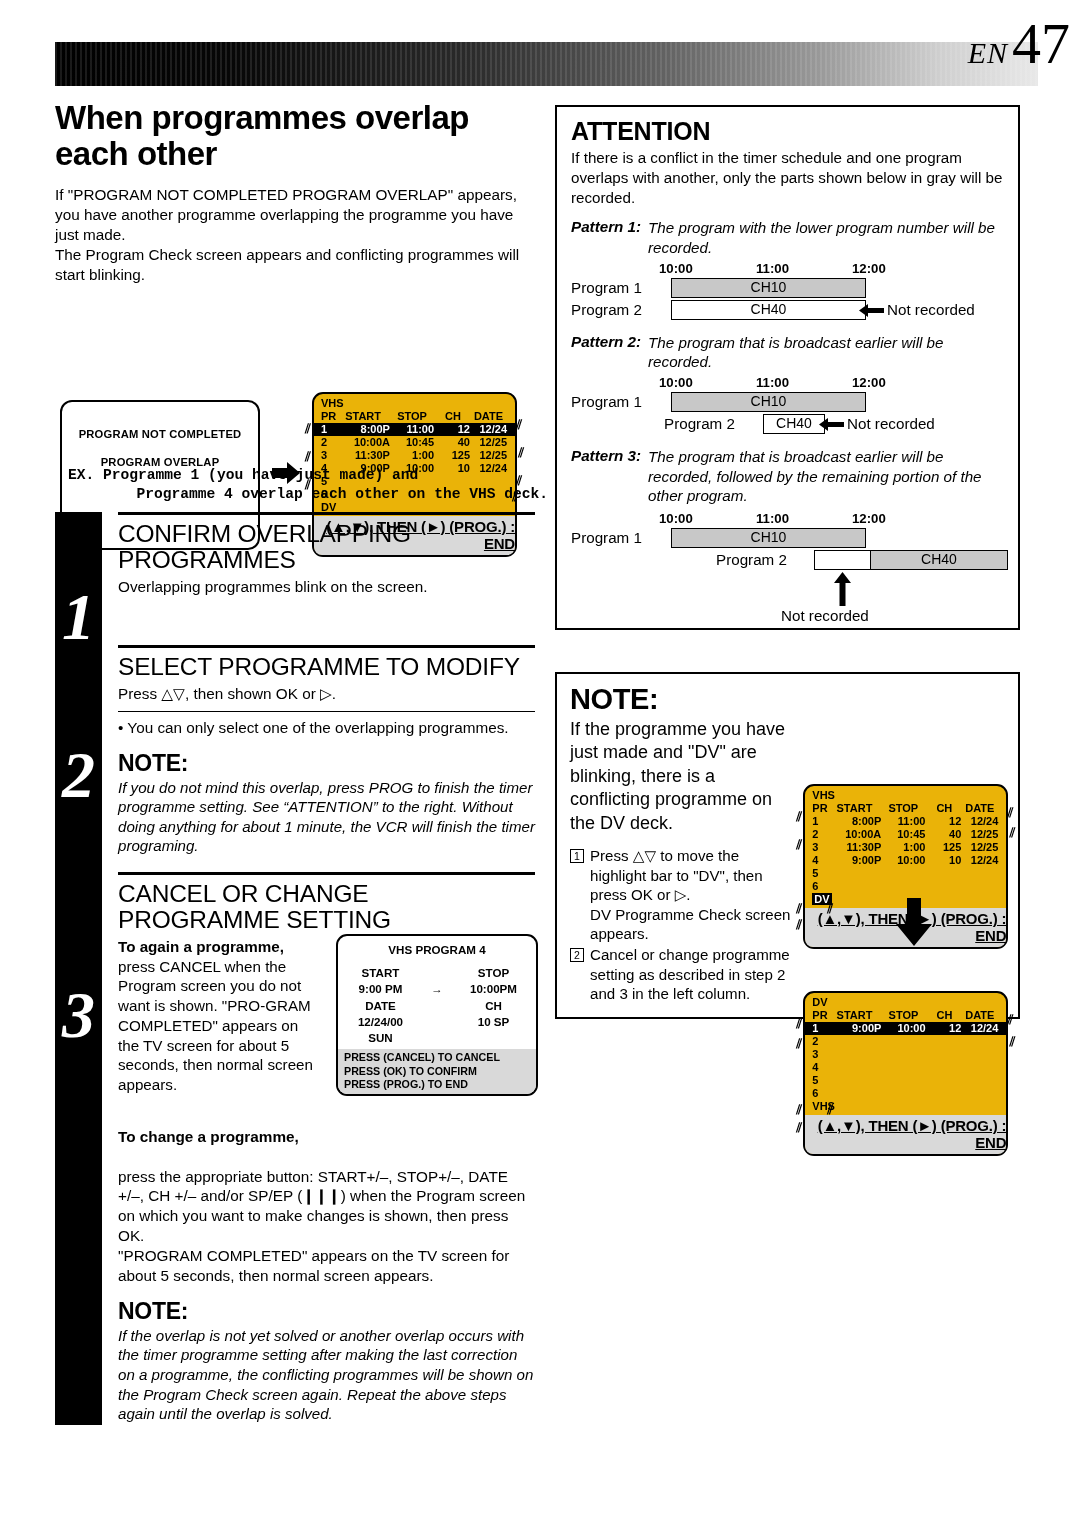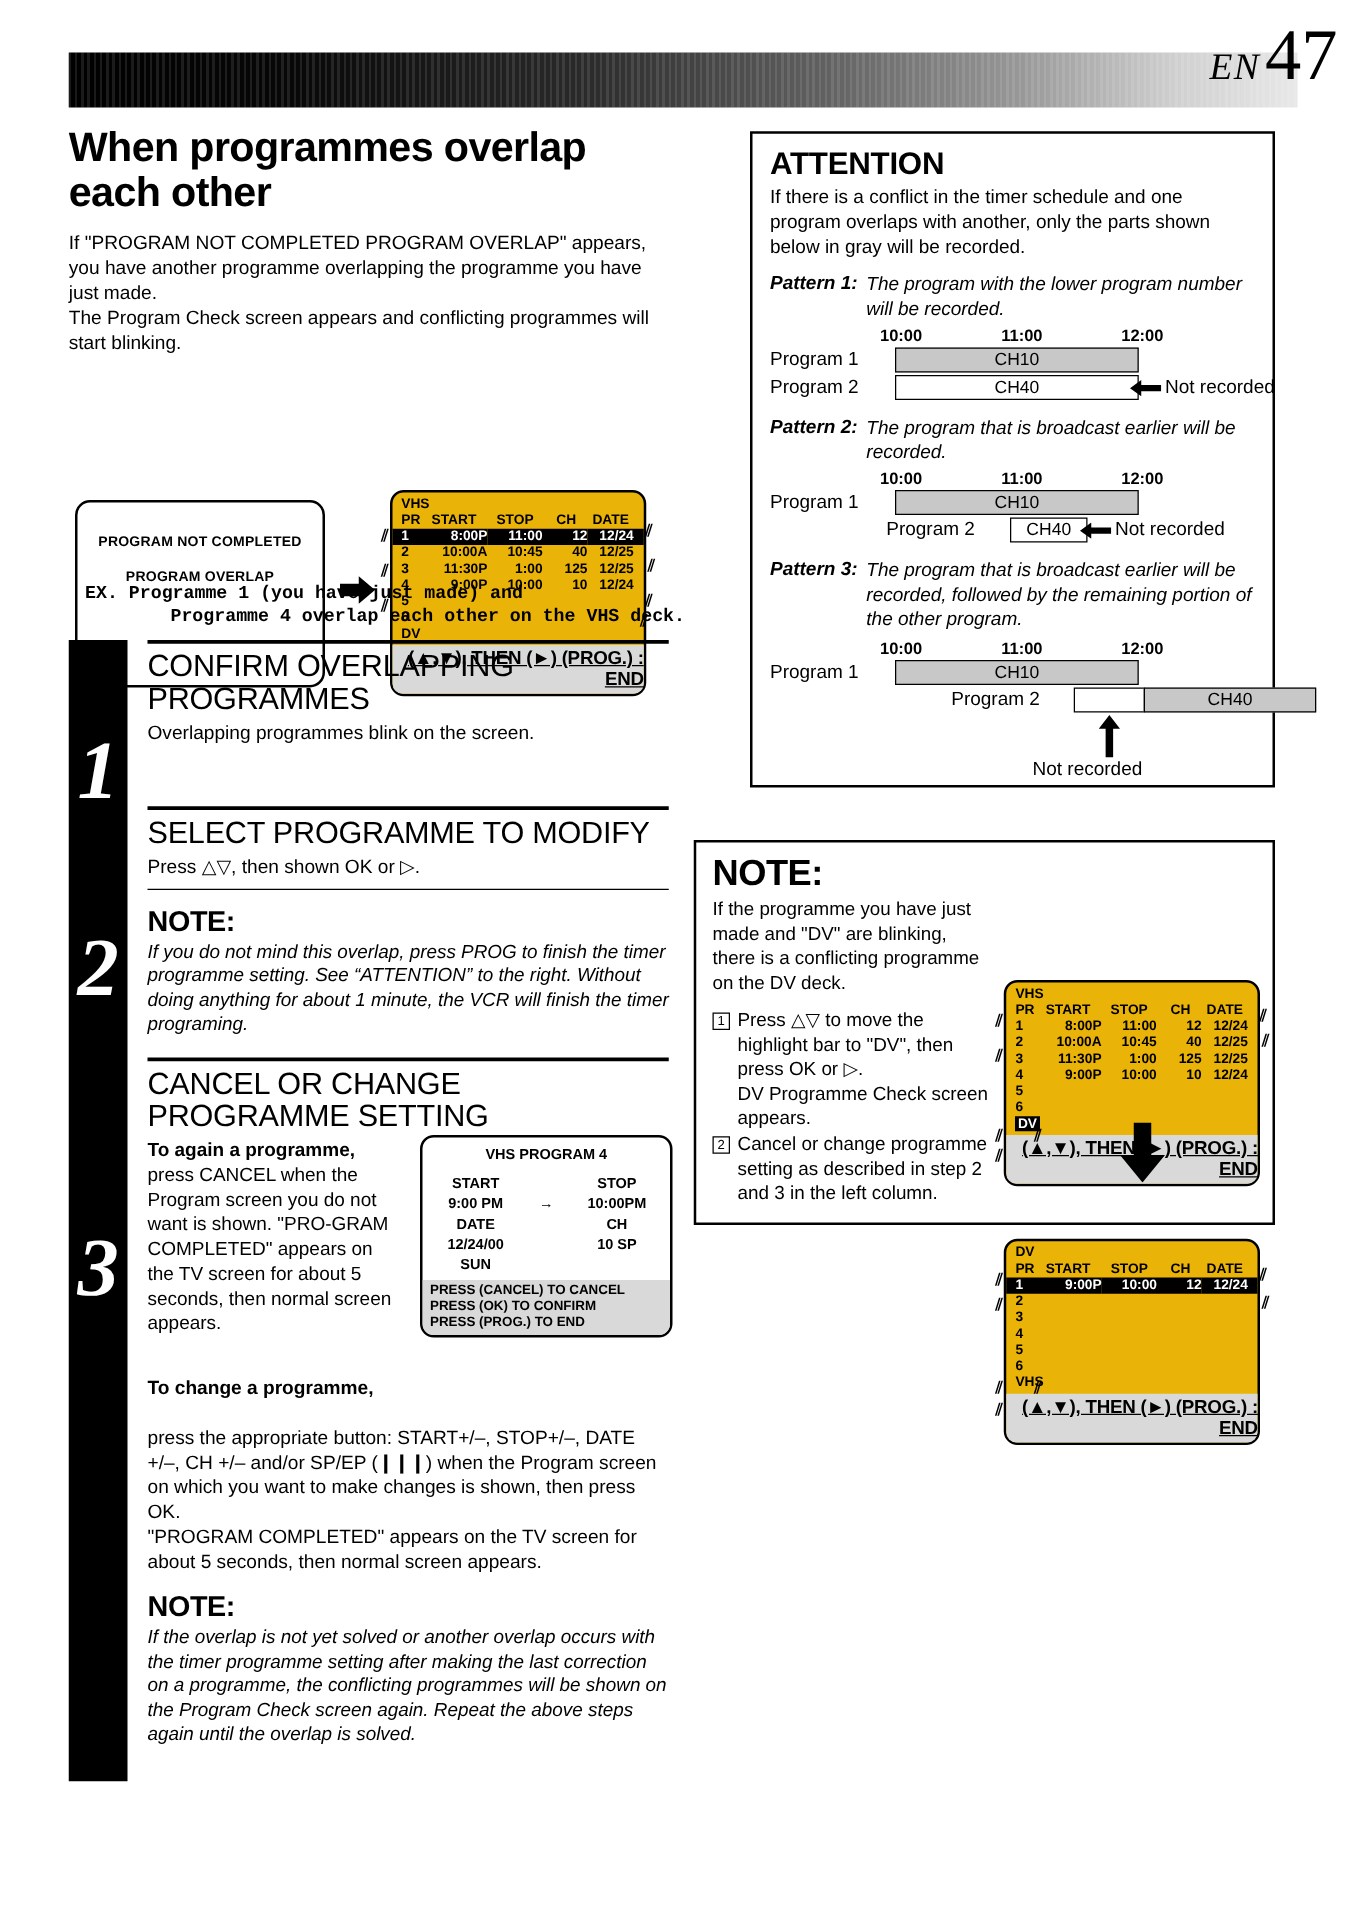--- a/index.html
+++ b/index.html
@@ -118,21 +118,21 @@
   }
   .vhsprog .t{ text-align:center; font-size:11.6px; padding:7px 0 9px 0; }
   .vhsprog .g{ display:grid; grid-template-columns:1fr 28px 1fr; font-size:11.6px; text-align:center; row-gap:1px;}
   .vhsprog .g div{ line-height:1.32; }
   .vhsprog .g .lbl{ }
   .vhsprog .fo{ background:#d9d9d9; font-size:10.7px; padding:2px 0 2px 6px; margin-top:4px; line-height:1.26;}
 
   
   .right-col{ position:absolute; left:555px; top:105px; width:465px; }
 
-  .box{ border:2.2px solid #000; background:#fff; padding:10px 12px 12px 14px;margin-left:45px; }
+  .box{ border:2.2px solid #000; background:#fff; padding:10px 12px 12px 14px; }
   h2.boxh{ font-size:25px; font-weight:bold; margin:0 0 2px 0; letter-spacing:-0.2px;}
   .box p{ font-size:15.2px; line-height:1.3; margin:0; }
 
   .pattern{ display:flex; margin:11px 0 4px 0; }
   .pattern .plabel{ font-size:15.2px; font-weight:bold; font-style:italic; white-space:nowrap; margin-right:7px;}
   .pattern .ptext{ font-size:15.2px; font-style:italic; line-height:1.27;}
 
   
   .tl{ position:relative; font-size:14.3px; margin:2px 0 4px 0;}
   .tl .ticks{ position:relative; height:17px; }
@@ -147,21 +147,21 @@
   .tl .bar.white{ background:#fff; }
   .tl .nr{ position:absolute; font-size:15.2px; line-height:20px; white-space:nowrap;}
   .arrow-left{ position:absolute; }
   .arrow-up{ position:absolute; }
 
   
   .notebox{ position:absolute; left:555px; top:672px; width:465px; border:2.2px solid #000; padding:9px 11px 12px 13px;}
   h2.nh{ font-size:29px; font-weight:bold; margin:0 0 2px 0; letter-spacing:-0.4px;}
   .nbody{ display:flex; }
   .nleft{ width:228px; }
-  .nleft p{ font-size:15px; line-height:1.3; margin:0;}
+  .nleft p{ font-size:18px; line-height:1.3; margin:0;}
   .nlist{ margin-top:11px; }
   .nlist .li{ display:flex; font-size:15.1px; line-height:1.3; margin-bottom:1px;}
   .nlist .num{
     border:1.3px solid #000; width:14px; height:14px; min-width:14px;
     font-size:10.5px; line-height:12px; text-align:center; margin:3px 6px 0 0;
   }
   .nright{ position:relative; width:216px; margin-left:6px;}
 
   .downarrow{ position:absolute; left:896px; top:898px; }
 </style>
@@ -282,20 +282,21 @@
       <div class="rule-thick"></div>
       <h2 class="sh">CONFIRM OVERLAPPING PROGRAMMES</h2>
       <p class="body-t">Overlapping programmes blink on the screen.</p>
     </div>
 
     <div style="margin-top:48px;">
       <div class="rule-thick"></div>
       <h2 class="sh">SELECT PROGRAMME TO MODIFY</h2>
       <p class="body-t">Press △▽, then shown OK or ▷.</p>
       <div class="rule-thin"></div>
+      <p class="bullet">• You can only select one of the overlapping programmes.</p>
       <h3 class="note">NOTE:</h3>
       <p class="note-t">If you do not mind this overlap, press PROG to finish the timer programme setting. See “ATTENTION” to the right. Without doing anything for about 1 minute, the VCR will finish the timer programing.</p>
     </div>
 
     <div style="margin-top:16px;">
       <div class="rule-thick"></div>
       <h2 class="sh">CANCEL OR CHANGE PROGRAMME SETTING</h2>
 
       <div class="s3wrap">
         <div class="s3text">

